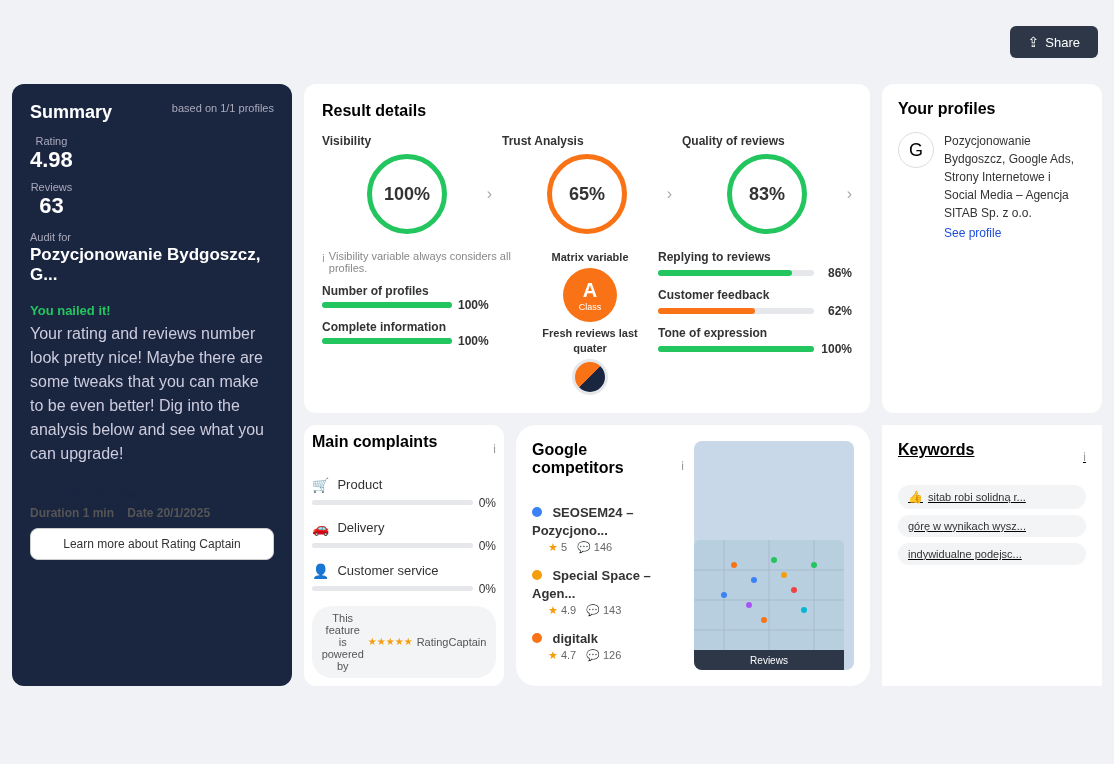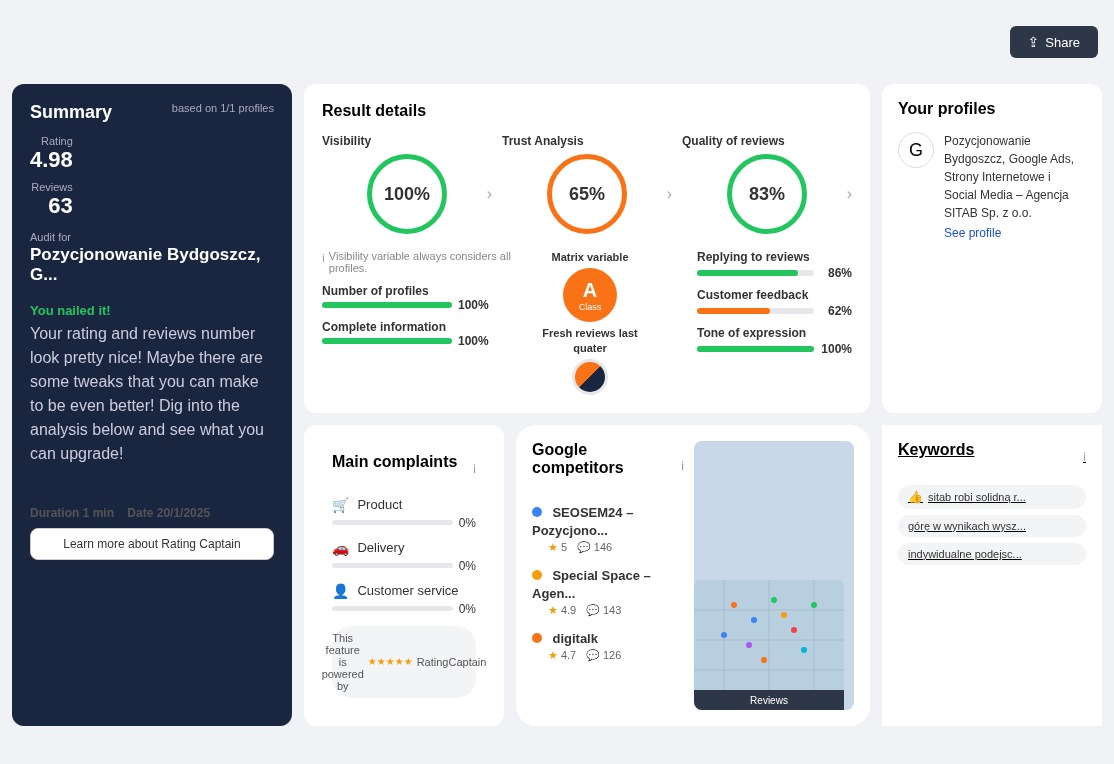--- a/index.html
+++ b/index.html
@@ -24,21 +24,21 @@
 
     
     .summary-panel {
       background: #1a2540; color: #fff; border-radius: 12px;
       padding: 18px; grid-row: 1 / 3;
       display: flex; flex-direction: column; gap: 12px;
     }
     .summary-title { font-size: 18px; font-weight: 700; }
     .based-on { font-size: 11px; color: #aab; text-align: right; }
     .summary-header { display: flex; justify-content: space-between; align-items: flex-start; }
-    .rating-right { text-align: right; }
+    .rating-right { text-align: center; }
     .rating-label { font-size: 11px; color: #aab; }
     .rating-value { font-size: 22px; font-weight: 700; }
     .reviews-label { font-size: 11px; color: #aab; margin-top: 8px; }
     .reviews-value { font-size: 22px; font-weight: 700; }
 
     .circle-container {
       display: flex; justify-content: center; align-items: center; position: relative;
     }
     .big-circle {
       width: 120px; height: 120px; border-radius: 50%;
@@ -120,21 +120,21 @@
       flex-direction: column; color: #fff; font-weight: 800; font-size: 20px;
     }
     .matrix-badge small { font-size: 9px; font-weight: 400; }
     .fresh-reviews { font-size: 11px; font-weight: 600; color: #333; text-align: center; line-height: 1.3; }
     .fresh-icon {
       width: 36px; height: 36px; border-radius: 50%; background: linear-gradient(135deg, #f97316 50%, #1a2540 50%);
       border: 3px solid #e5e7eb;
     }
 
     .right-metrics { display: flex; flex-direction: column; gap: 8px; }
-    .right-metric-row { display: flex; flex-direction: column; gap: 2px; margin-left: 39px; }
+    .right-metric-row { display: flex; flex-direction: column; gap: 2px; }
     .right-metric-label { font-size: 12px; font-weight: 600; color: #333; }
     .right-metric-bar-row { display: flex; align-items: center; gap: 6px; }
     .right-progress { height: 6px; background: #e5e7eb; border-radius: 3px; flex: 1; }
     .right-progress-fill { height: 6px; border-radius: 3px; }
     .right-pct { font-size: 12px; font-weight: 700; color: #333; min-width: 32px; text-align: right; }
 
     
     .profiles-panel {
       background: #fff; border-radius: 12px; padding: 16px;
       grid-column: 3; grid-row: 1;
@@ -143,21 +143,21 @@
     .g-icon {
       width: 36px; height: 36px; border-radius: 50%; background: #fff;
       border: 1px solid #ddd; display: flex; align-items: center; justify-content: center;
       font-size: 18px; flex-shrink: 0;
     }
     .profile-name { font-size: 12px; color: #333; line-height: 1.5; }
     .see-profile { color: #1d4ed8; font-size: 12px; text-decoration: none; display: inline-block; margin-top: 4px; cursor: pointer; }
 
     
     .complaints-panel {
-      background: #fff; border-radius: 12px; padding: 28px;
+      background: #fff; border-radius: 12px; padding: 8px;
     }
     .panel-header { display: flex; justify-content: space-between; align-items: center; margin-bottom: 12px; }
     .complaint-item { margin-bottom: 10px; }
     .complaint-row { display: flex; align-items: center; gap: 8px; margin-bottom: 3px; }
     .complaint-icon { font-size: 14px; }
     .complaint-name { font-size: 13px; color: #333; }
     .complaint-bar-row { display: flex; align-items: center; gap: 6px; }
     .complaint-bar-wrap { flex: 1; height: 5px; background: #e5e7eb; border-radius: 3px; }
     .complaint-bar-fill { height: 5px; border-radius: 3px; background: #d1d5db; }
     .complaint-pct { font-size: 12px; color: #333; }

